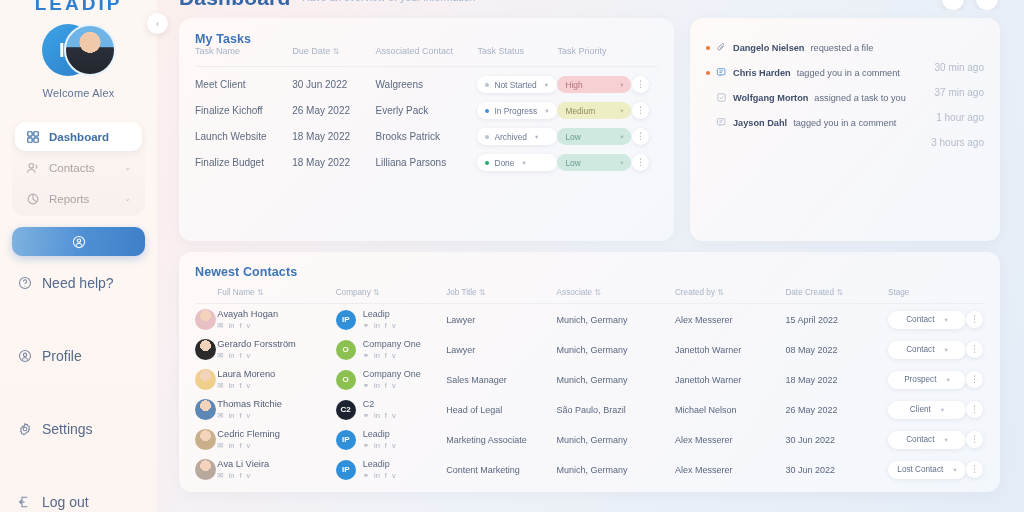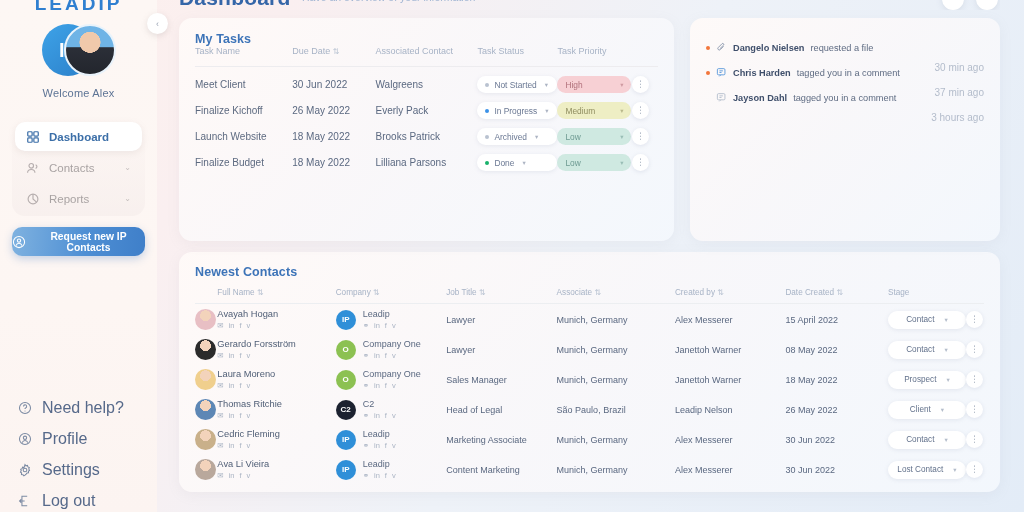--- a/index.html
+++ b/index.html
@@ -62,22 +62,22 @@
     color: #fff; font-size: 10.3px; font-weight: 600; font-family: inherit;
     display: flex; align-items: center; justify-content: center; gap: 6px;
     cursor: pointer; box-shadow: 0 3px 9px rgba(70,125,195,.3);
   }
 
   .side-bottom {
     position: absolute; left: 18px; bottom: 2px; display: flex;
     flex-direction: column; gap: 13px;
   }
   .sb-item {
-    display: flex; align-items: center; gap: 10px; font-size: 16px;
-    color: #56698a; cursor: pointer;
+    display: flex; align-items: center; gap: 10px; font-size: 14px;
+    color: #56698a; cursor: pointer; margin-top: 44px;
   }
 
   .collapse-btn {
     position: absolute; right: -11px; top: 13px; width: 21px; height: 21px;
     border-radius: 50%; background: #fff; border: none; cursor: pointer;
     box-shadow: 0 2px 6px rgba(140,130,130,.22);
     display: flex; align-items: center; justify-content: center;
     font-size: 9px; color: #9aa3b3; z-index: 5;
   }
 
@@ -210,21 +210,20 @@
         <span class="chev">⌄</span>
       </div>
     </nav>
 
     <button class="cta">
       <svg class="ico" viewBox="0 0 16 16" fill="none" stroke="#fff" stroke-width="1.2">
         <circle cx="8" cy="8" r="6.4"></circle>
           <circle cx="8" cy="6.4" r="1.9"></circle>
           <path d="M4.7 12c.5-1.7 1.8-2.5 3.3-2.5s2.8.8 3.3 2.5"></path>
       </svg>
-      <span>Request new IP Contacts</span>
     </button>
 
     <div class="side-bottom">
       <div class="sb-item">
         <svg class="ico" viewBox="0 0 16 16" fill="none" stroke="#7b8aa3" stroke-width="1.2">
           <circle cx="8" cy="8" r="6.3"></circle>
             <path d="M6.3 6.2a1.8 1.8 0 1 1 2.4 1.7c-.5.2-.7.6-.7 1.1"></path>
             <circle cx="8" cy="11.4" r=".6" fill="#7b8aa3" stroke="none"></circle>
         </svg>
         <span>Need help?</span>
@@ -380,20 +379,30 @@
           <svg class="ico" style="width:11px;height:11px;flex:0 0 11px" viewBox="0 0 16 16" fill="none" stroke="#4a8fd8" stroke-width="1.2">
             <rect x="2" y="2.4" width="11" height="9" rx="1.6"></rect>
               <path d="M4.8 13.6 7 11.4"></path>
               <path d="M5 5.6h5M5 8h3"></path>
           </svg>
           <span class="nname">Chris Harden</span>
           <span>tagged you in a comment</span>
           <span class="ntime">37 min ago</span>
         </div>
 
+        <div class="note">
+          <i class="udot"></i>
+          <svg class="ico" style="width:11px;height:11px;flex:0 0 11px" viewBox="0 0 16 16" fill="none" stroke="#aeb8c8" stroke-width="1.2">
+            <rect x="2.6" y="2.6" width="10.8" height="10.8" rx="2"></rect>
+              <path d="M5.4 8.2 7.2 10l3.4-3.6"></path>
+          </svg>
+          <span class="nname">Wolfgang Morton</span>
+          <span>assigned a task to you</span>
+          <span class="ntime">1 hour ago</span>
+        </div>
 
         <div class="note">
           <i class="udot"></i>
           <svg class="ico" style="width:11px;height:11px;flex:0 0 11px" viewBox="0 0 16 16" fill="none" stroke="#aeb8c8" stroke-width="1.2">
             <rect x="2" y="2.4" width="11" height="9" rx="1.6"></rect>
               <path d="M4.8 13.6 7 11.4"></path>
               <path d="M5 5.6h5M5 8h3"></path>
           </svg>
           <span class="nname">Jayson Dahl</span>
           <span>tagged you in a comment</span>
@@ -555,21 +564,21 @@
                       <span>⚭</span>
                       <span>in</span>
                       <span>f</span>
                       <span>ᴠ</span>
                     </div>
         </span>
                 </div>
               </td>
     <td>Head of Legal</td>
     <td>São Paulo, Brazil</td>
-    <td>Leadip Nelson</td>
+    <td>Michael Nelson</td>
     <td>26 May 2022</td>
     <td>
       <span class="stage-sel">
         <span>Client</span>
         <span class="cv">▾</span>
                 </span></td>
     <td><button class="kebab">⋮</button></td>
             </tr>
             <tr>
     <td>

